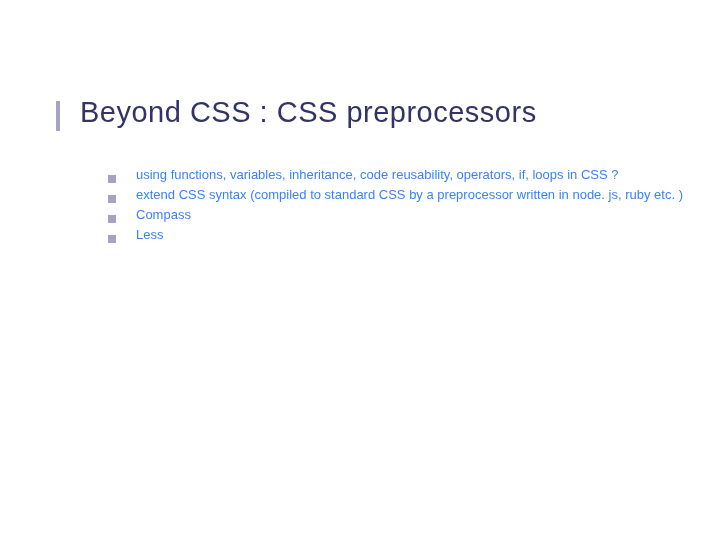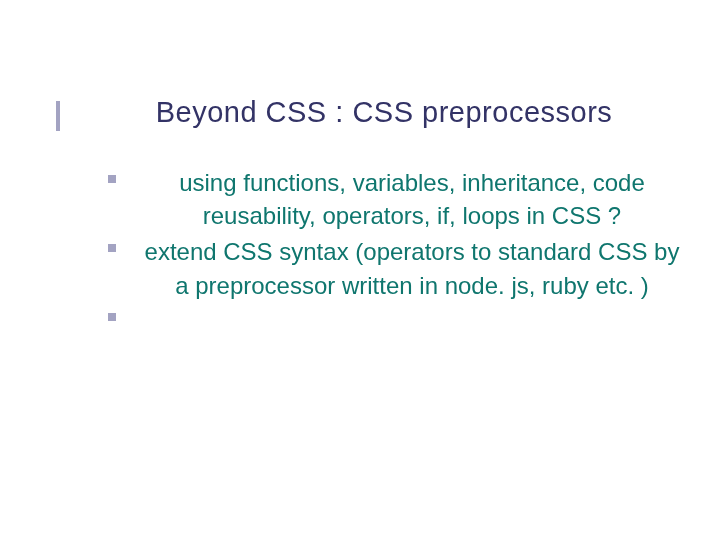--- a/index.html
+++ b/index.html
@@ -12,21 +12,20 @@
       height: 540px;
       background: #ffffff;
       font-family: Verdana, Geneva, sans-serif;
       overflow: hidden;
     }
     .slide {
       width: 100%;
       height: 100%;
       padding: 95px 32px 40px 80px;
       position: relative;
-      text-align: center;
     }
     .title-wrapper {
       position: relative;
       margin-bottom: 36px;
     }
     .accent-bar {
       position: absolute;
       left: -24px;
       top: 6px;
       width: 4px;
@@ -54,41 +53,46 @@
     }
     .bullet-marker {
       flex-shrink: 0;
       width: 8px;
       height: 8px;
       background: #a3a3c2;
       margin-top: 9px;
       margin-right: 20px;
     }
     .bullet-text {
-      font-size: 24px;
-      color: #0f766e;
+      font-size: 13px;
+      color: #3b82f6;
       font-weight: 400;
     }
   </style>
 </head>
 <body>
 
 <div class="slide">
   <div class="title-wrapper">
     <div class="accent-bar"></div>
     <h1 class="title">Beyond CSS : CSS preprocessors</h1>
   </div>
   <div class="content">
     <ul class="bullet-list">
       <li class="bullet-item">
         <span class="bullet-marker"></span>
         <span class="bullet-text">using functions, variables, inheritance, code reusability, operators, if, loops in CSS ?</span>
       </li>
       <li class="bullet-item">
         <span class="bullet-marker"></span>
-        <span class="bullet-text">extend CSS syntax (operators to standard CSS by a preprocessor written in node. js, ruby etc. )</span>
+        <span class="bullet-text">extend CSS syntax (compiled to standard CSS by a preprocessor written in node. js, ruby etc. )</span>
       </li>
       <li class="bullet-item">
         <span class="bullet-marker"></span>
+        <span class="bullet-text">Compass</span>
+      </li>
+      <li class="bullet-item">
+        <span class="bullet-marker"></span>
+        <span class="bullet-text">Less</span>
       </li>
     </ul>
   </div>
 </div>
 
 </body></html>

